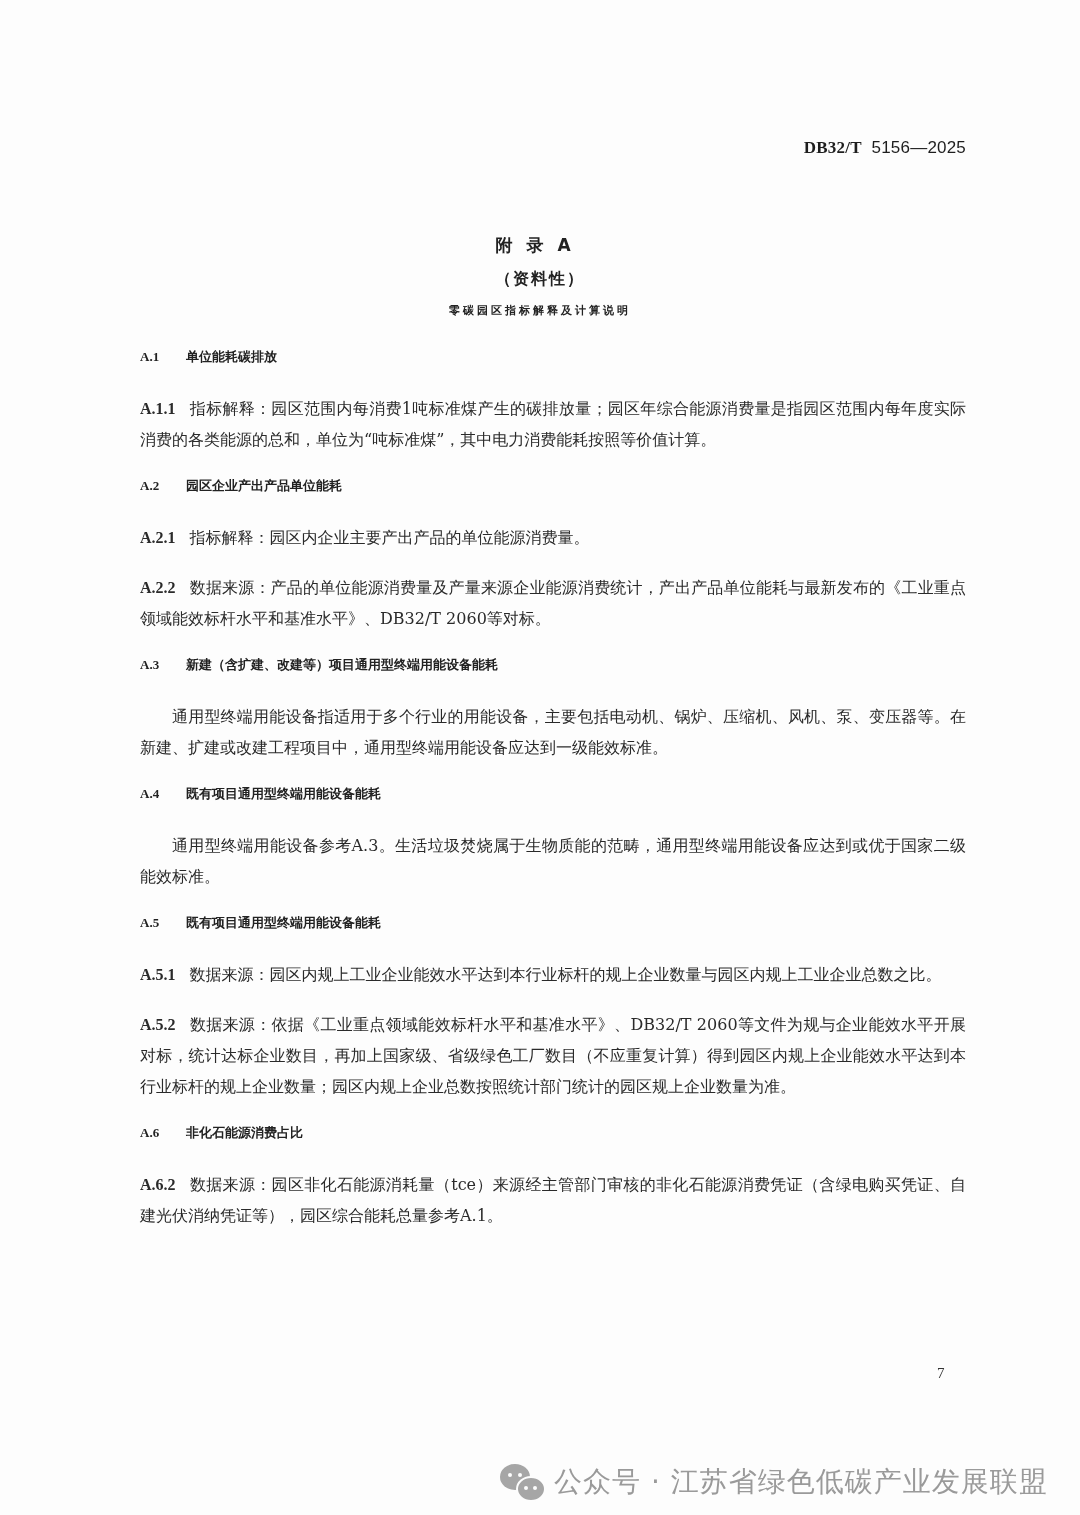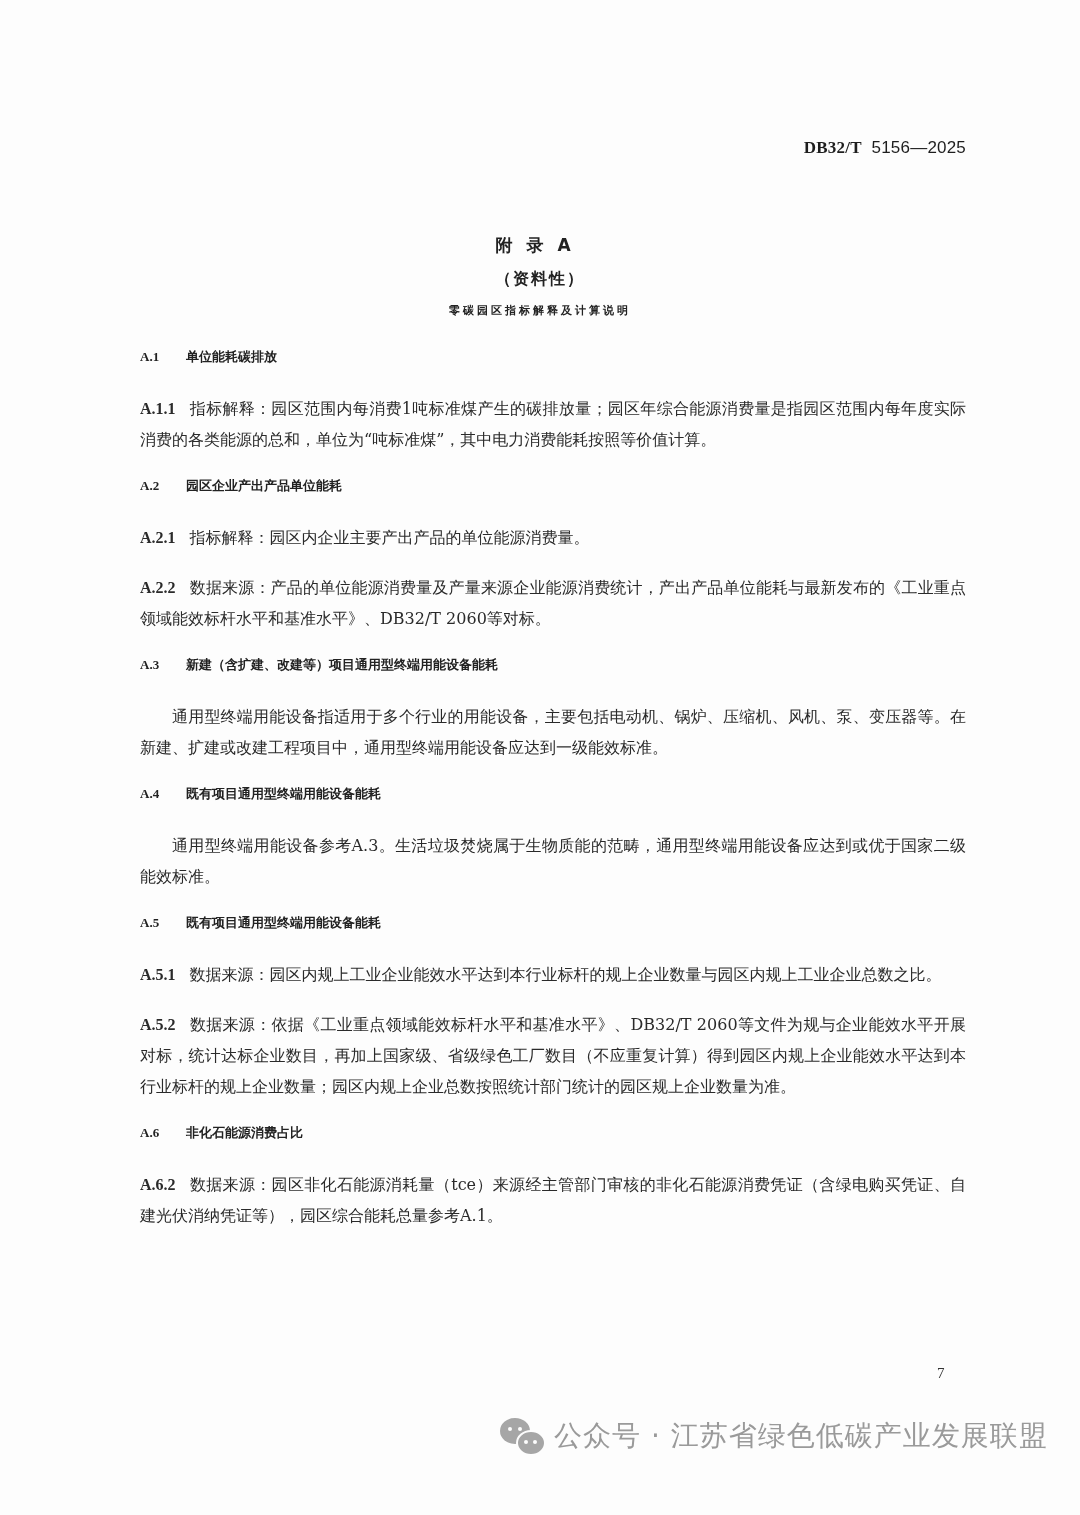--- a/index.html
+++ b/index.html
@@ -16,21 +16,21 @@
   .ah-name { font-size: 11px; letter-spacing: 3px; height: 30px; line-height: 30px; margin-top: 2px; }
   .content { position: absolute; left: 140px; top: 340px; width: 826px; }
   .sec-h { font-family: "DejaVu Sans", sans-serif; font-weight: bold; font-size: 13px; color: #222;
            height: 34px; line-height: 34px; margin-bottom: 12px; }
   .sec-h .num { font-family: "Liberation Serif", serif; display: inline-block; width: 46px; }
   .para { font-size: 16px; line-height: 31px; color: #2a2a2a; text-align: justify; margin-bottom: 0; margin-top: 19px; }
   .para .num { font-family: "Liberation Serif", serif; font-weight: bold; margin-right: 14px; }
   .para.indent { text-indent: 32px; }
   .gap { height: 14px; }
   .footer-num { position: absolute; left: 937px; top: 1365px; font-size: 15px; color: #333; font-family: "Liberation Serif", serif; }
-  .watermark { position: absolute; left: 500px; top: 1414px; height: 44px; display: flex; align-items: center;
+  .watermark { position: absolute; left: 500px; top: 1460px; height: 44px; display: flex; align-items: center;
                font-family: "DejaVu Sans", sans-serif; font-size: 28px; color: #9a9a9a; letter-spacing: 1px; }
   .wechat { width: 44px; height: 40px; position: relative; margin-right: 10px; }
   .wechat .b1 { position: absolute; left: 0; top: 2px; width: 30px; height: 26px; border-radius: 50%; background: #a6a6a6; }
   .wechat .b2 { position: absolute; left: 16px; top: 14px; width: 26px; height: 22px; border-radius: 50%; background: #a6a6a6; border: 2px solid #fdfdfd; }
   .wechat .e { position: absolute; width: 4px; height: 4px; border-radius: 50%; background: #fdfdfd; }
 </style>
 </head>
 <body>
 
 <div class="page">

